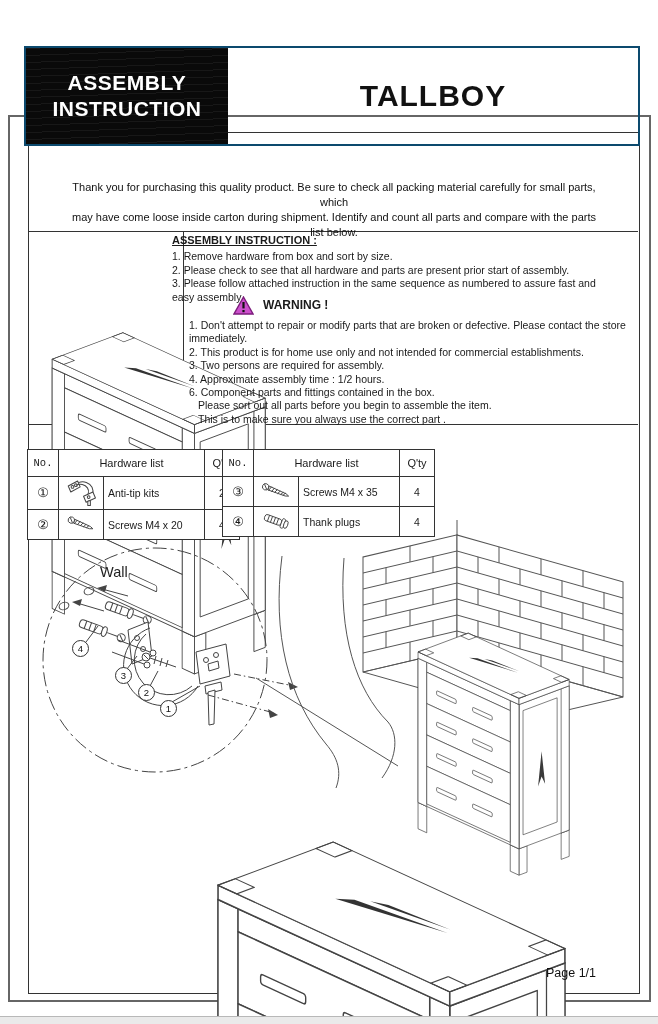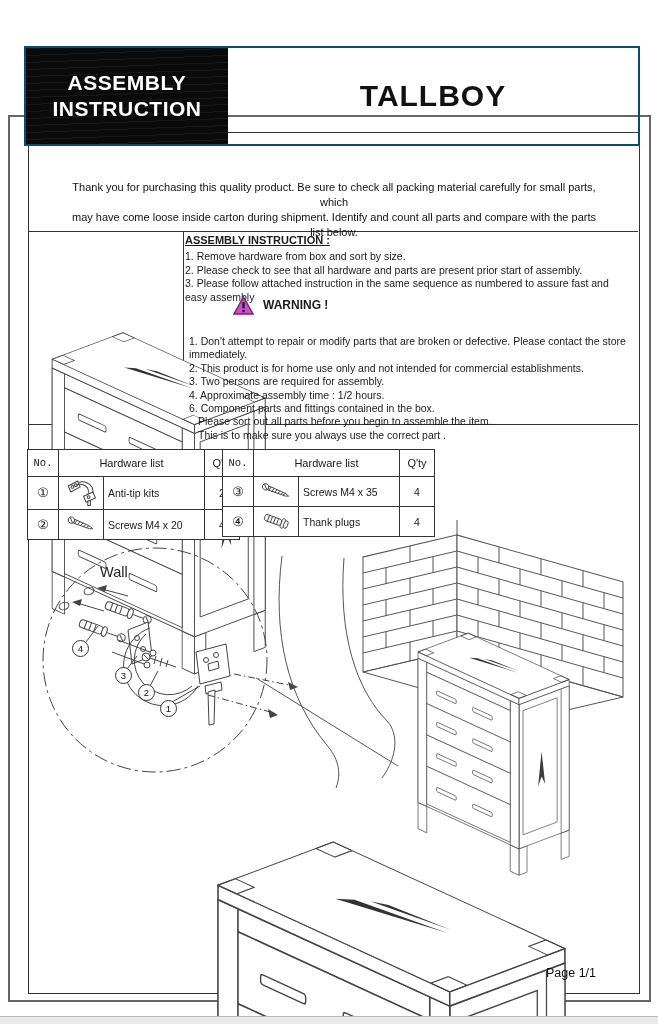--- a/index.html
+++ b/index.html
@@ -18,24 +18,24 @@
 
   
   .outer-frame{left:8px;top:115px;width:639px;height:883px;border:2px solid #666;}
   .inner-frame{left:28px;top:132px;width:610px;height:860px;border:1px solid #333;}
 
   .intro{left:64px;top:180px;width:540px;text-align:center;font-size:11px;line-height:15px;color:#111;}
 
   .section-box{left:28px;top:231px;width:610px;height:192px;border-top:1px solid #333;border-bottom:1px solid #333;}
   .section-divider{left:183px;top:231px;width:0;height:192px;border-left:1px solid #333;}
 
-  .instr{left:185px;top:234px;width:444px;font-size:10.5px;line-height:13.4px;}
+  .instr{left:172px;top:234px;width:444px;font-size:10.5px;line-height:13.4px;}
   .instr-heading{font-weight:bold;text-decoration:underline;font-size:11px;margin-bottom:3px;}
   .warn{left:189px;top:296px;width:446px;font-size:10.5px;line-height:13.4px;}
-  .warn-heading{display:flex;align-items:center;gap:9px;margin-left:44px;margin-bottom:20px;
+  .warn-heading{display:flex;align-items:center;gap:9px;margin-left:44px;margin-bottom:4px;
       font-weight:bold;font-size:12px;}
   .warn .indent{padding-left:9px;}
 
   
   table.hw{border-collapse:collapse;font-size:10.5px;background:#fff;}
   table.hw td{border:1px solid #333;padding:0 4px;height:29px;vertical-align:middle;}
   table.hw tr.head td{height:26px;text-align:center;font-size:11px;}
   td.no-cell{width:22px;text-align:center;font-size:13px;font-family:Liberation Mono, monospace;}
   td.icon-cell{width:36px;text-align:center;padding:0 2px;}
   td.label-cell{width:92px;}

